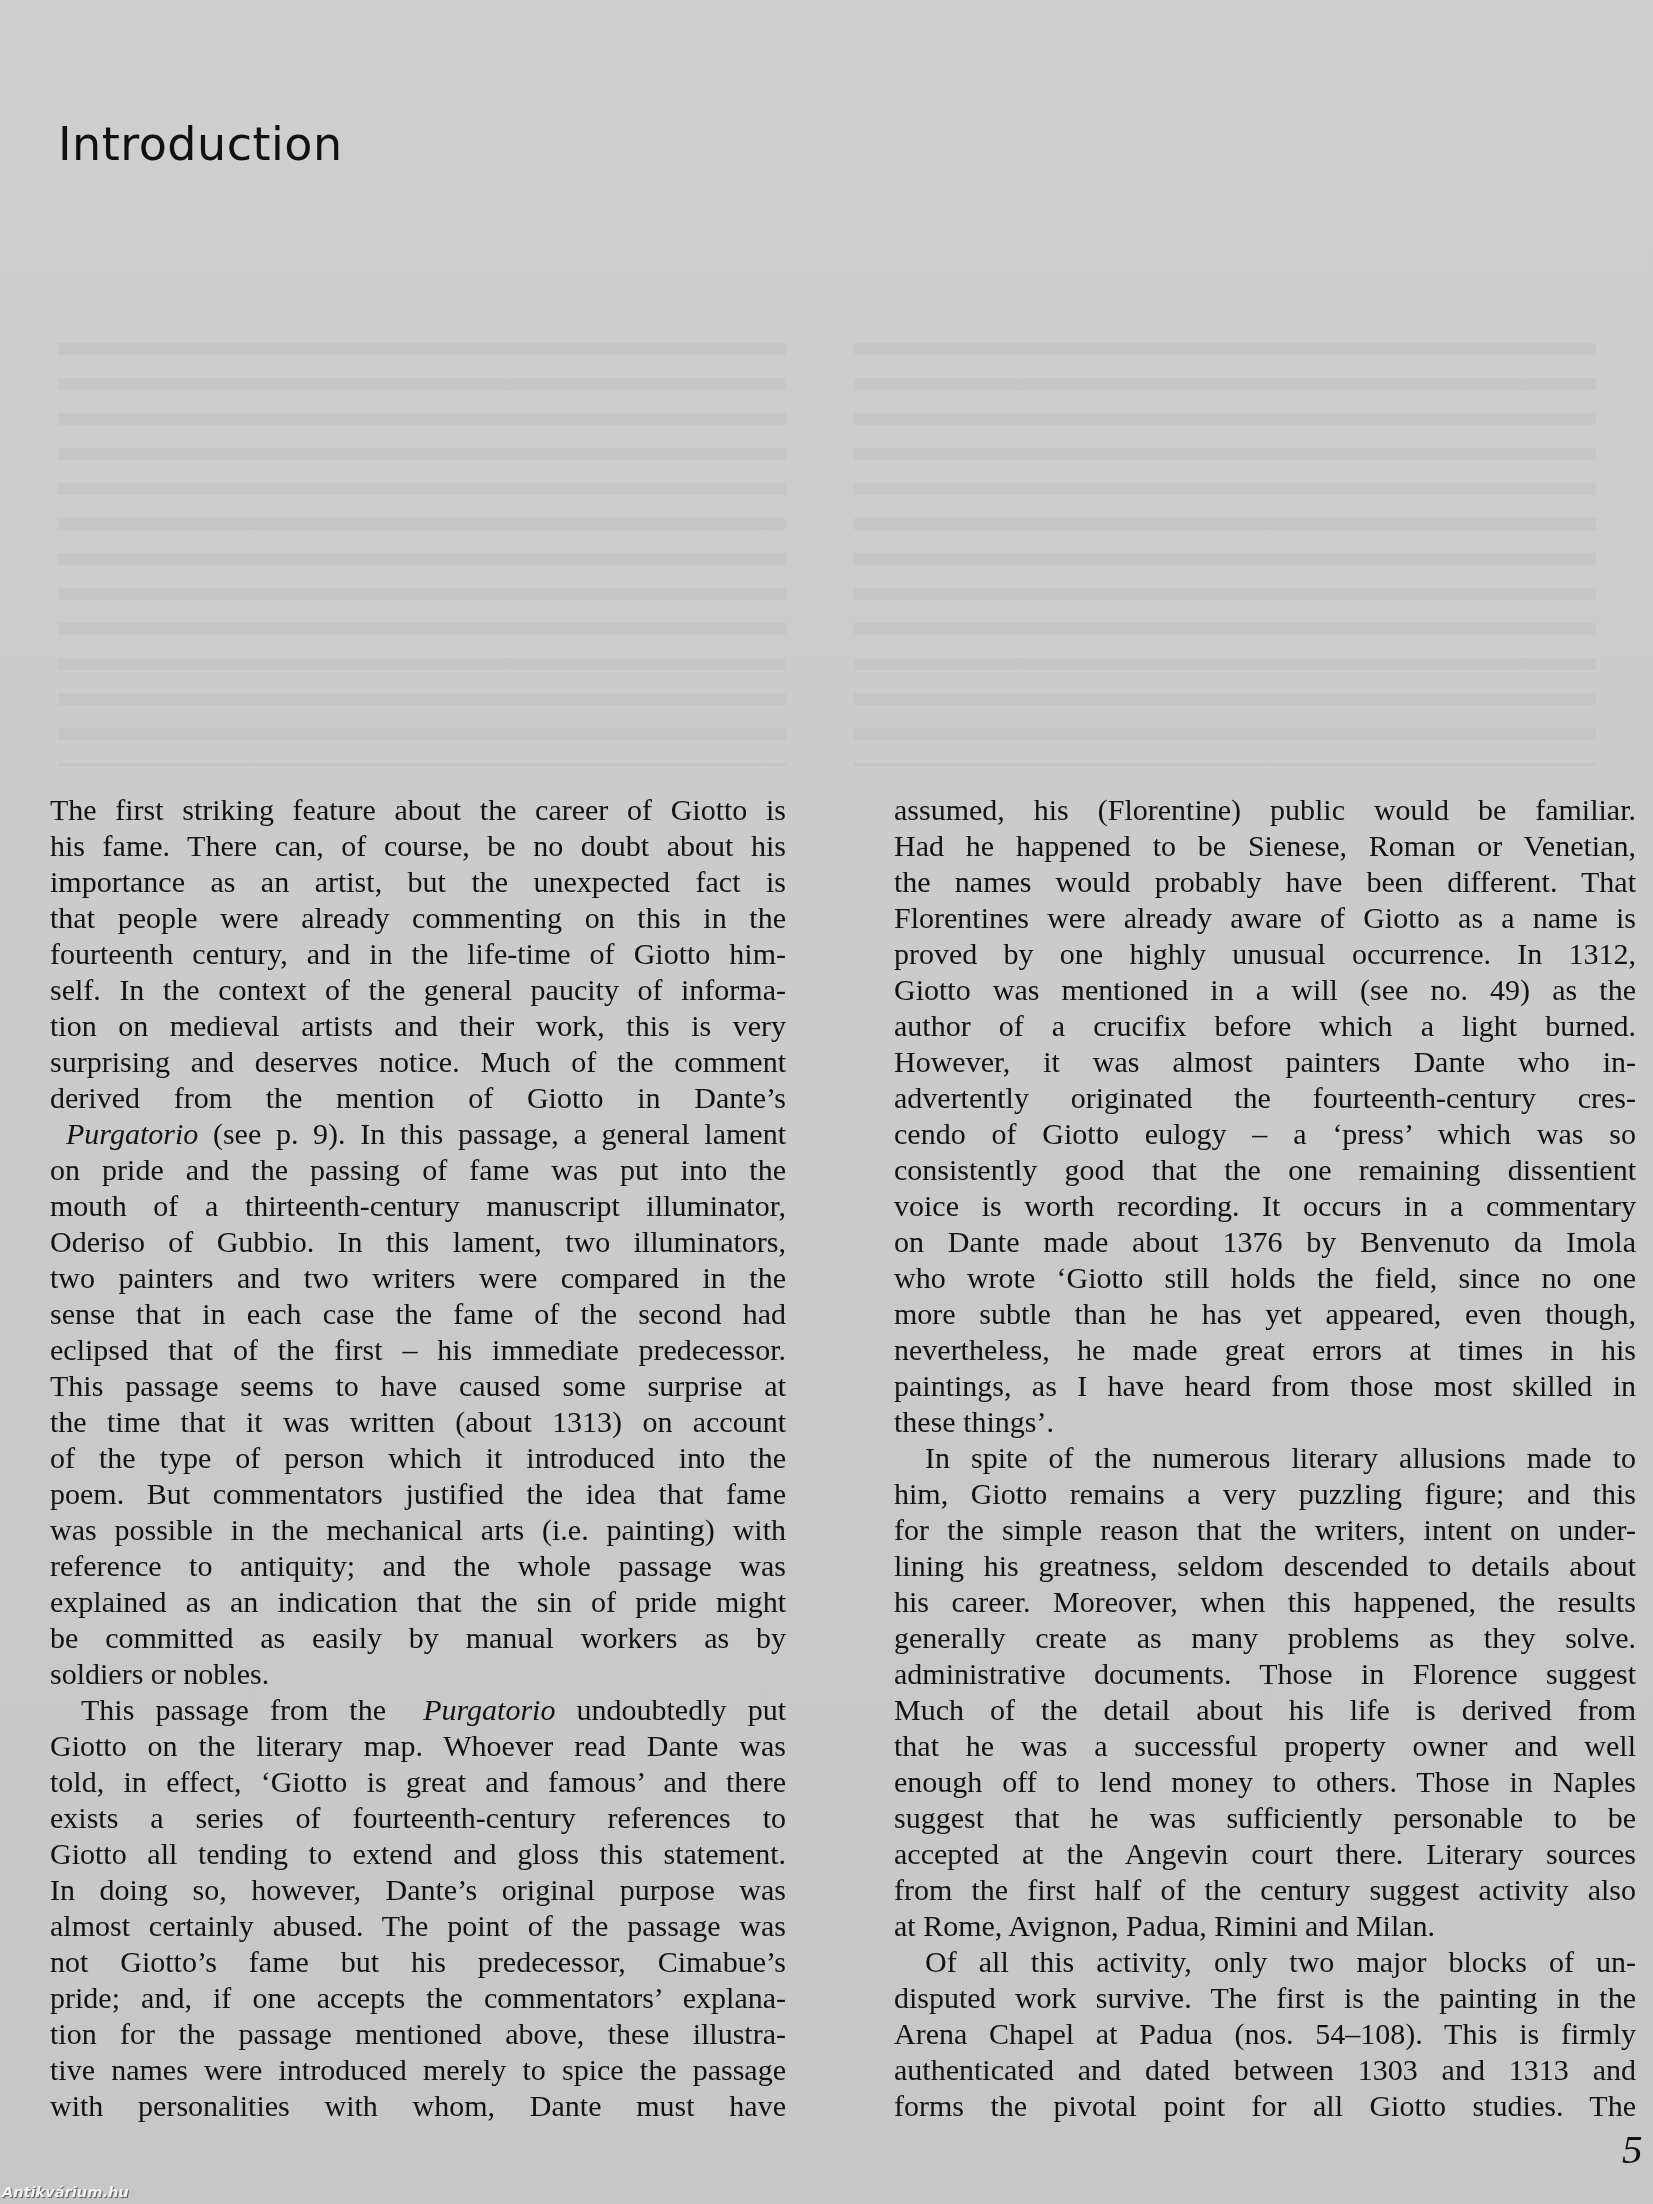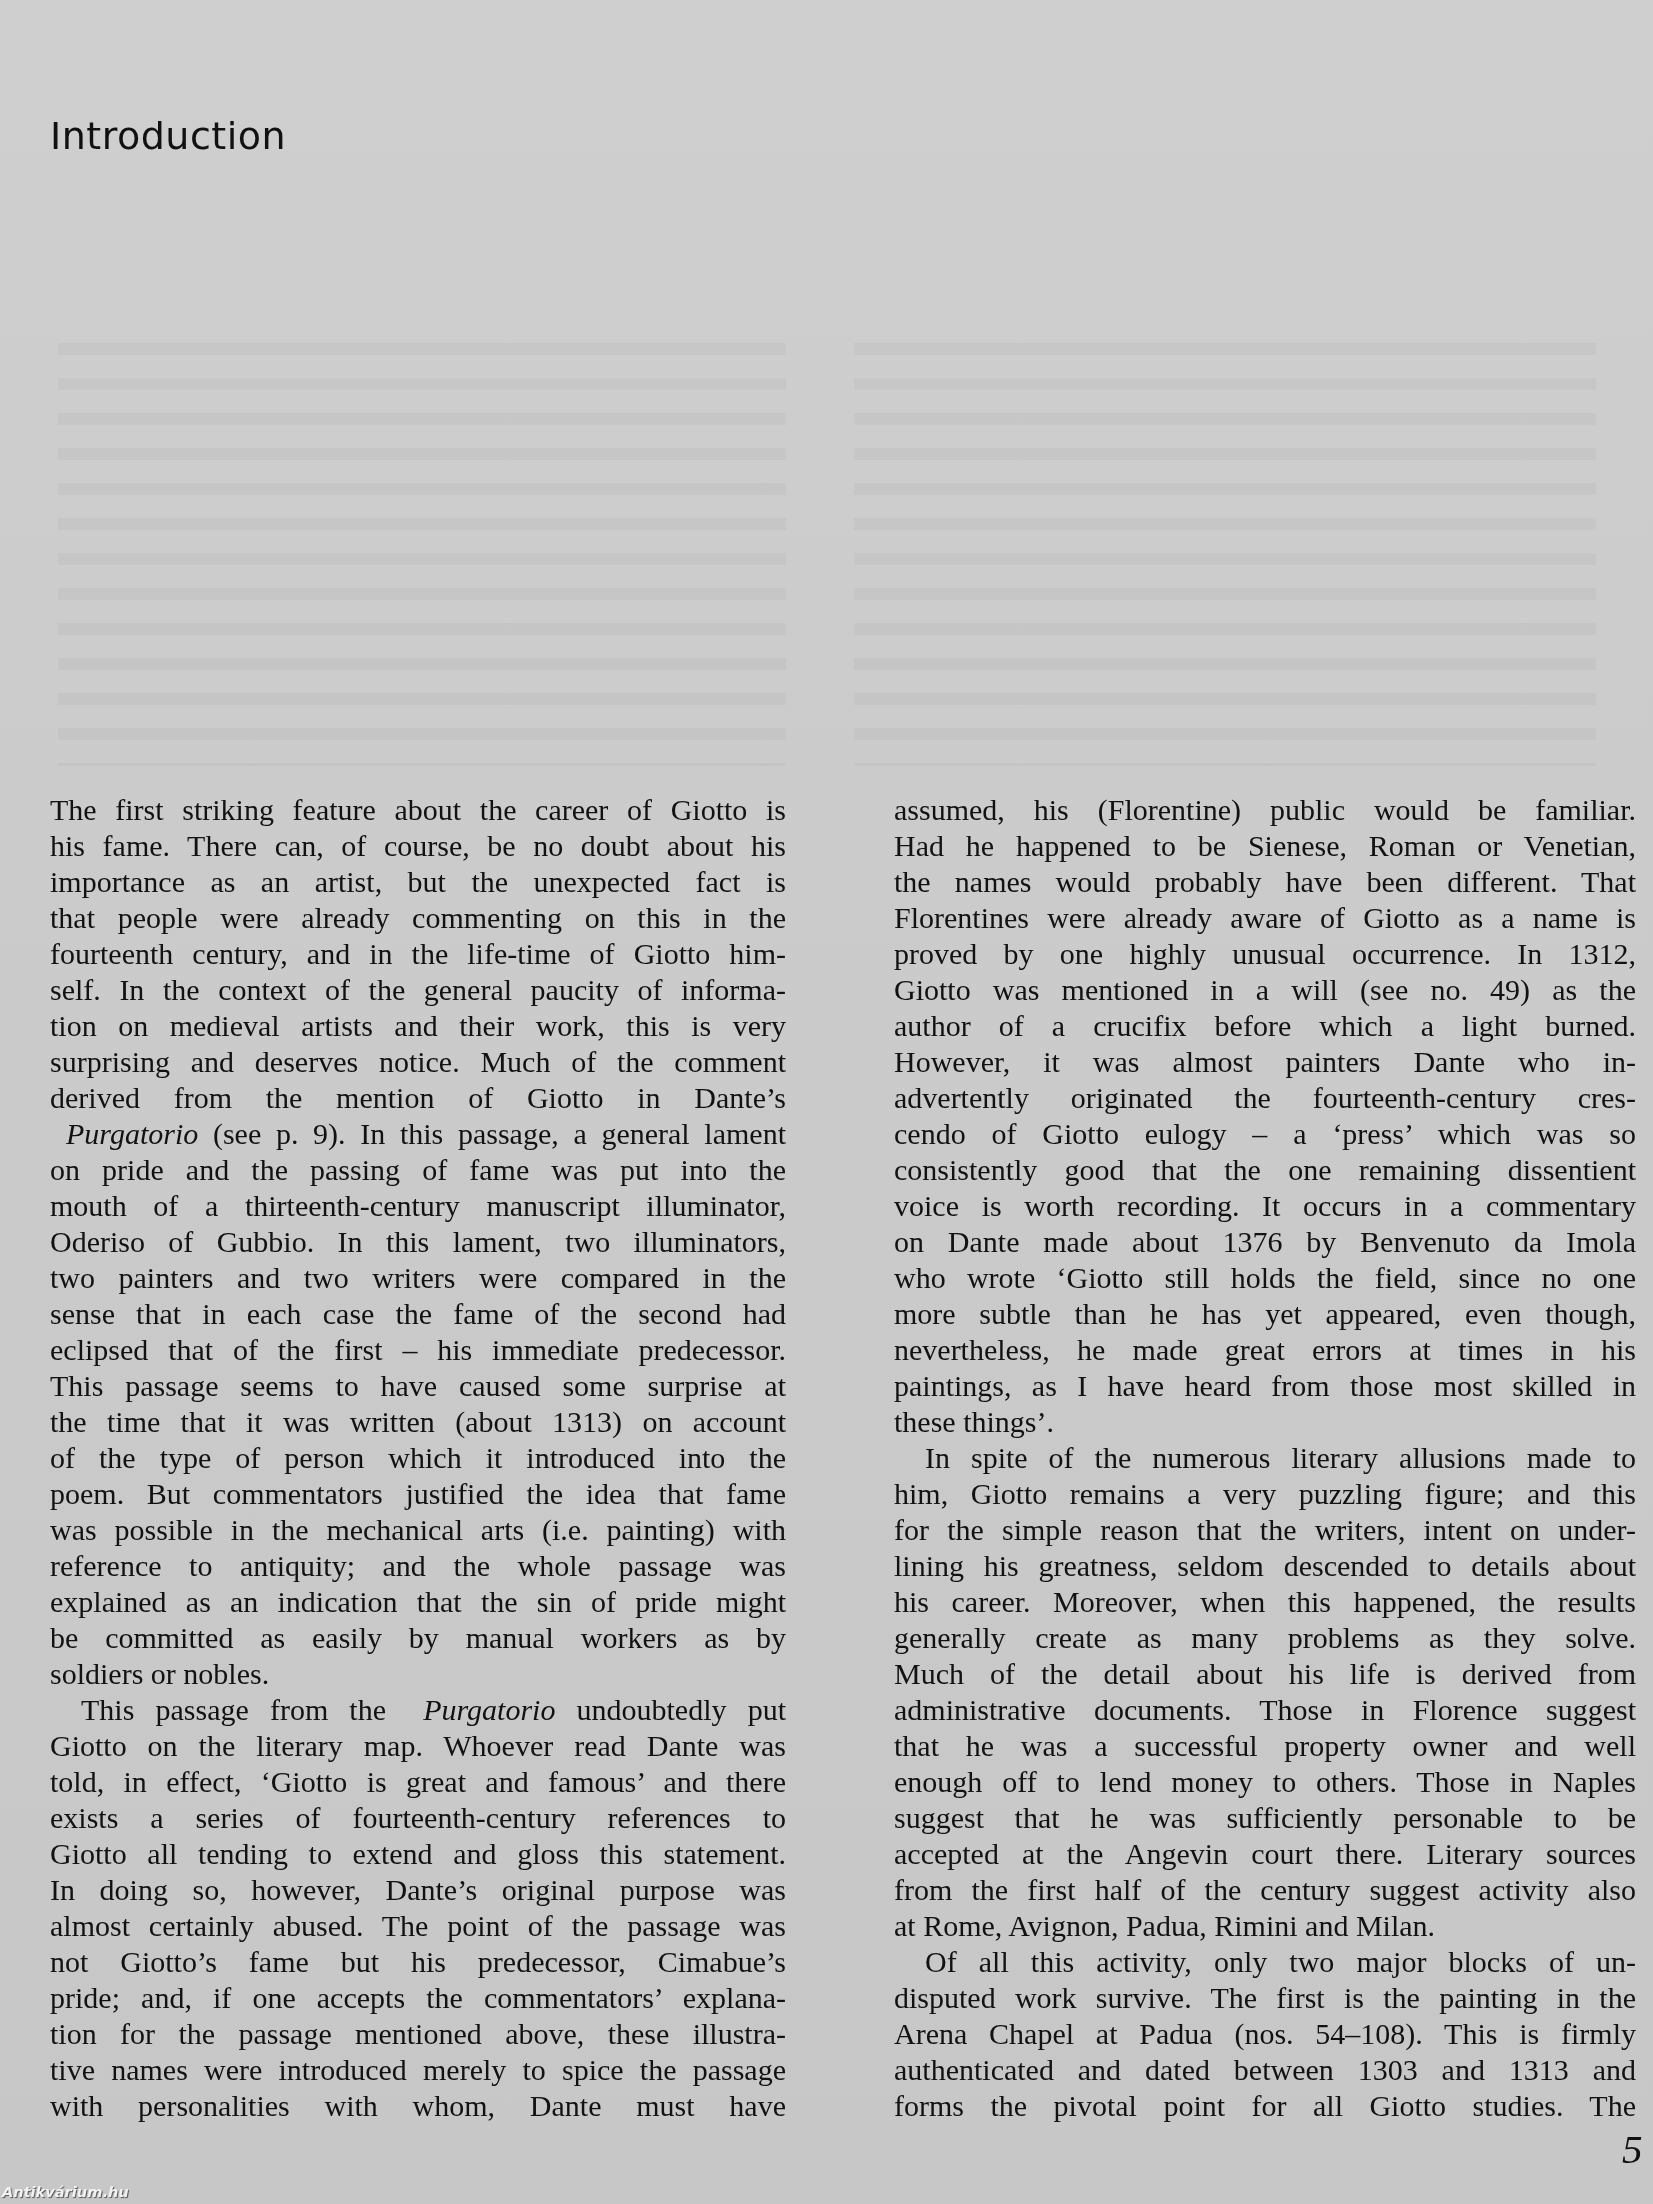--- a/index.html
+++ b/index.html
@@ -16,23 +16,23 @@
   .show-through {
     position: absolute; top: 320px; height: 446px;
     background: repeating-linear-gradient(180deg, rgba(0,0,0,0) 0px, rgba(0,0,0,0) 23px, rgba(120,120,120,0.08) 23px, rgba(120,120,120,0.08) 35px);
   }
   .show-left { left: 58px; width: 728px; }
   .show-right { left: 854px; width: 742px; }
 
   .title {
     position: absolute; left: 50px; top: 97px;
     font-family: "DejaVu Sans", sans-serif;
-    font-size: 38px; line-height: 78px;
+    font-size: 46px; line-height: 78px;
     color: #111; letter-spacing: 0.5px;
-    margin: 0; font-weight: normal; text-align: center;
+    margin: 8px; font-weight: normal; text-align: center;
   }
   .col {
     position: absolute; top: 792px;
     font-family: "Liberation Serif", "DejaVu Serif", serif;
     font-size: 30px; line-height: 36px;
     color: #121212;
   }
   .col-left { left: 50px; width: 736px; }
   .col-right { left: 854px; width: 742px; margin-left: 40px; }
   .line {
@@ -124,22 +124,22 @@
     <span class="line">more subtle than he has yet appeared, even though,</span>
     <span class="line">nevertheless, he made great errors at times in his</span>
     <span class="line">paintings, as I have heard from those most skilled in</span>
     <span class="line last">these things’.</span>
     <span class="line indent">In spite of the numerous literary allusions made to</span>
     <span class="line">him, Giotto remains a very puzzling figure; and this</span>
     <span class="line">for the simple reason that the writers, intent on under-</span>
     <span class="line">lining his greatness, seldom descended to details about</span>
     <span class="line">his career. Moreover, when this happened, the results</span>
     <span class="line">generally create as many problems as they solve.</span>
+    <span class="line">administrative documents. Those in Florence suggest</span>
     <span class="line">Much of the detail about his life is derived from</span>
-    <span class="line">administrative documents. Those in Florence suggest</span>
     <span class="line">that he was a successful property owner and well</span>
     <span class="line">enough off to lend money to others. Those in Naples</span>
     <span class="line">suggest that he was sufficiently personable to be</span>
     <span class="line">accepted at the Angevin court there. Literary sources</span>
     <span class="line">from the first half of the century suggest activity also</span>
     <span class="line last">at Rome, Avignon, Padua, Rimini and Milan.</span>
     <span class="line indent">Of all this activity, only two major blocks of un-</span>
     <span class="line">disputed work survive. The first is the painting in the</span>
     <span class="line">Arena Chapel at Padua (nos. 54–108). This is firmly</span>
     <span class="line">authenticated and dated between 1303 and 1313 and</span>

